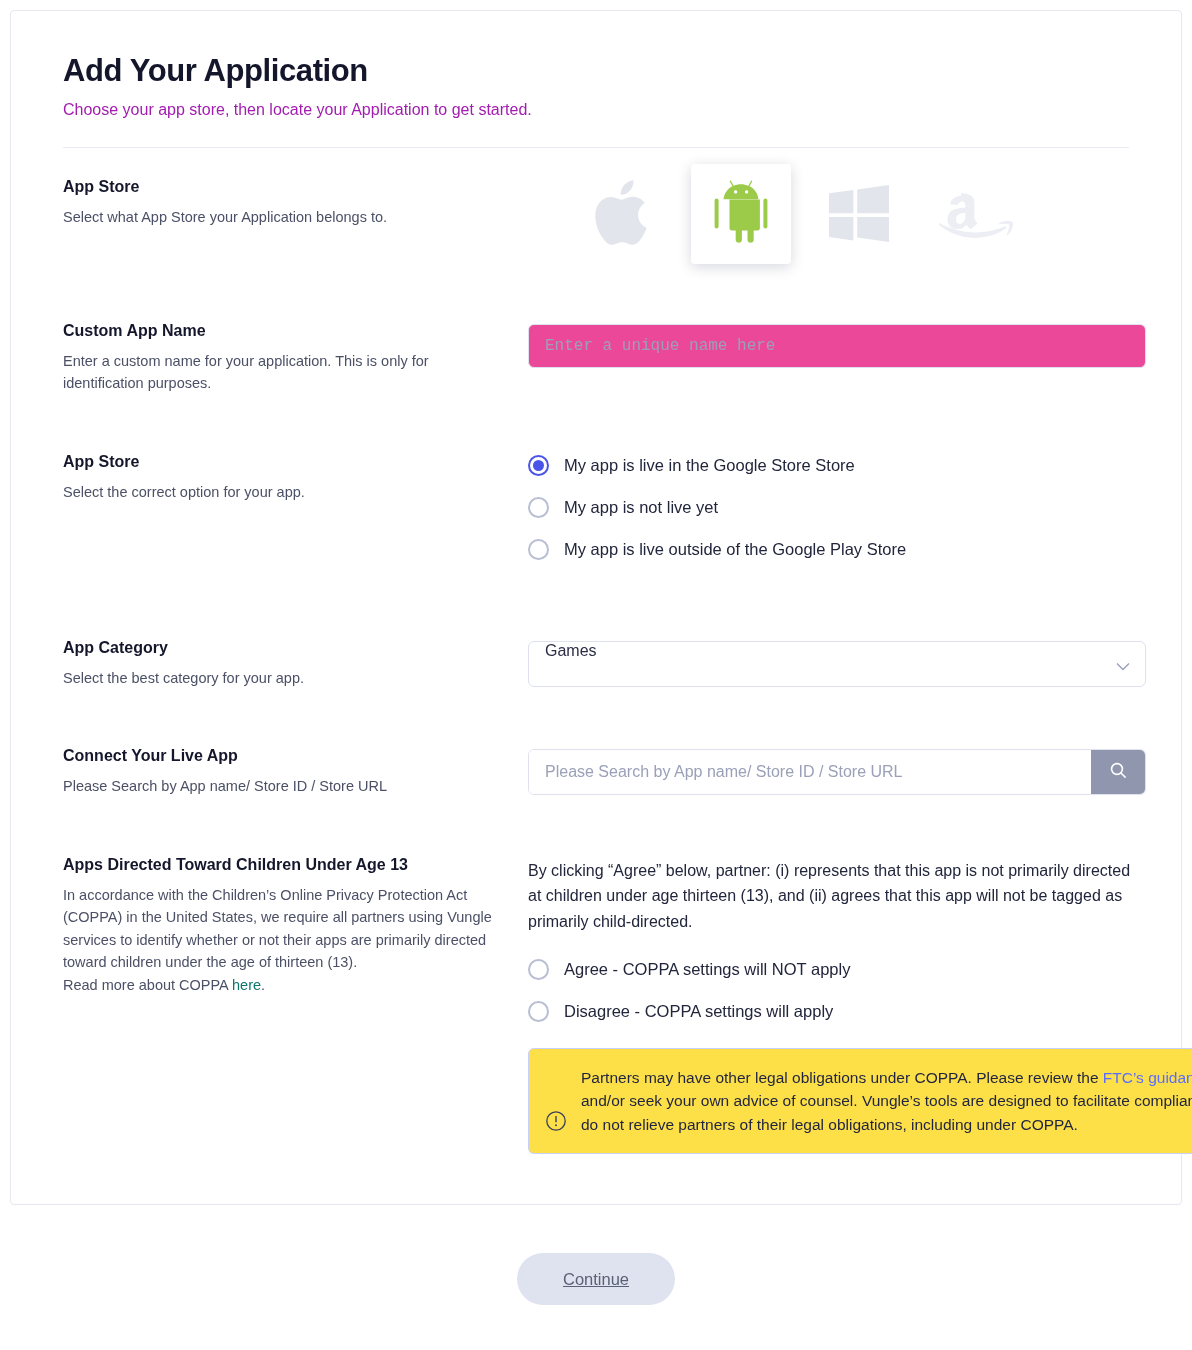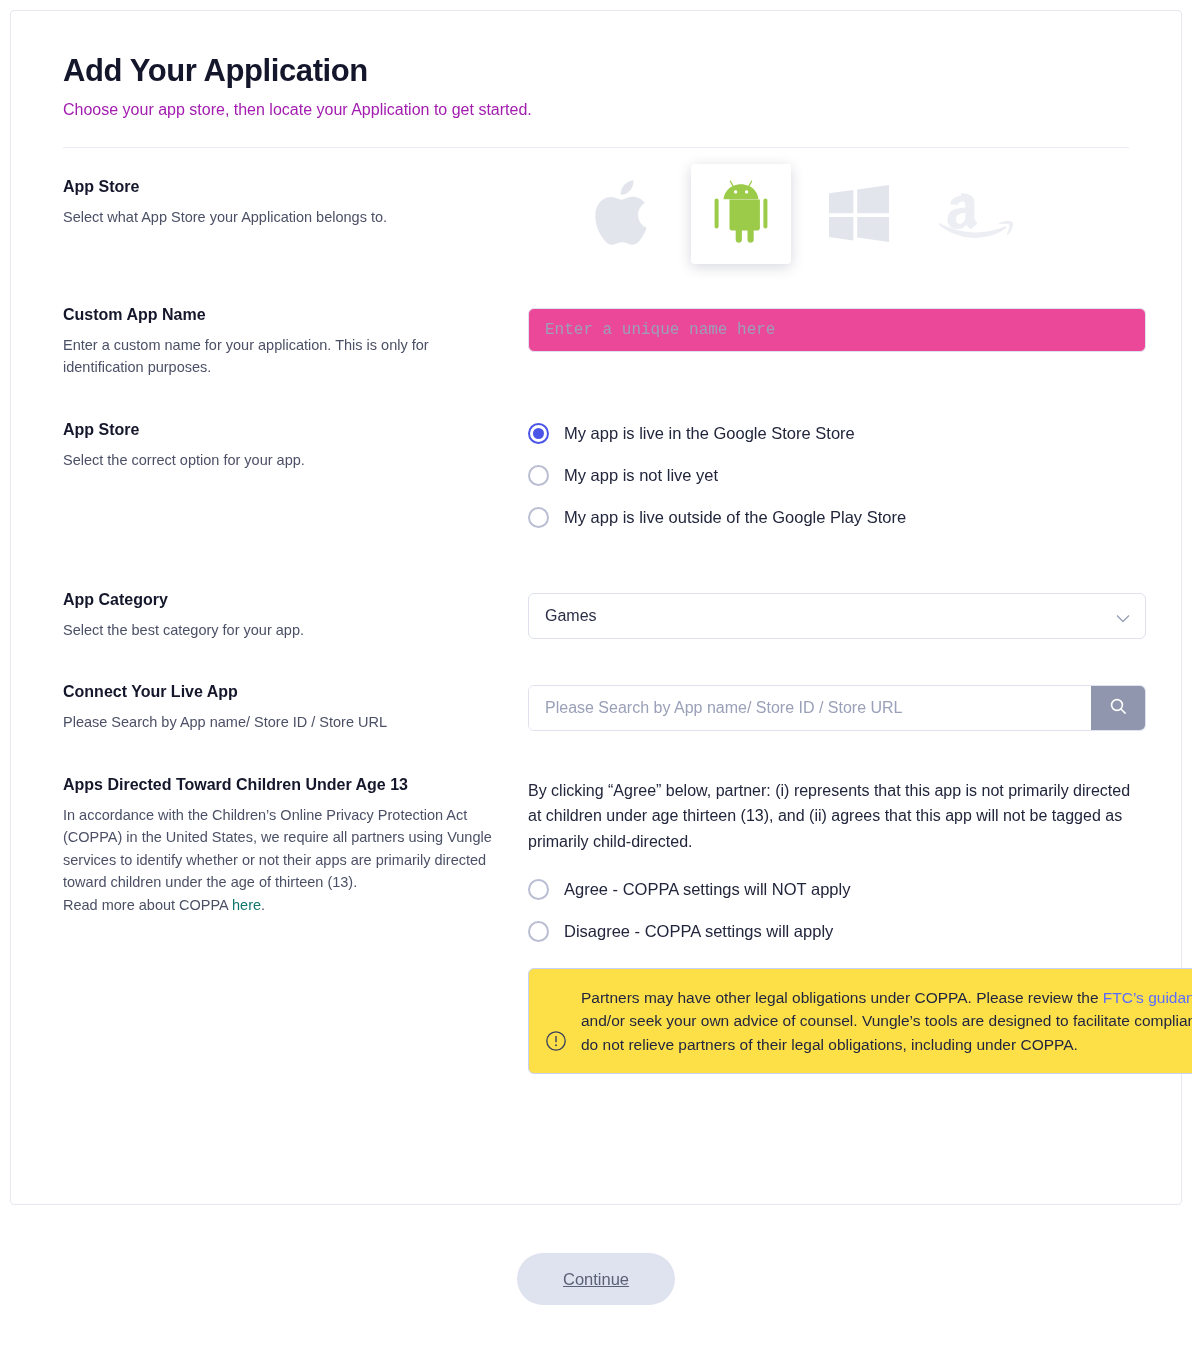--- a/index.html
+++ b/index.html
@@ -119,21 +119,20 @@
   }
   .select-box {
     width: 618px;
     height: 46px;
     border: 1px solid #dfe2ee;
     border-radius: 6px;
     padding: 0 16px;
     font-size: 16px;
     color: #2a2d45;
     display: flex;
-    align-items: center;
     background: #fff;
     cursor: pointer;
   }
   .chev {
     position: absolute;
     right: 16px;
     top: 17px;
     pointer-events: none;
     color: #9aa0b8;
   }
@@ -226,21 +225,21 @@
     flex: 0 0 22px;
     color: #3a3f5c;
   }
   .notice-text {
     font-size: 15.5px;
     line-height: 1.52;
     color: #1f2340;
   }
   .notice-text a { color: #5b6cff; text-decoration: none; }
 
-  .section { margin-top: 42px; }
+  .section { margin-top: 58px; }
 
   .footer {
     display: flex;
     justify-content: center;
     align-items: center;
     padding-top: 48px;
   }
   .continue-btn {
     width: 158px;
     height: 52px;

